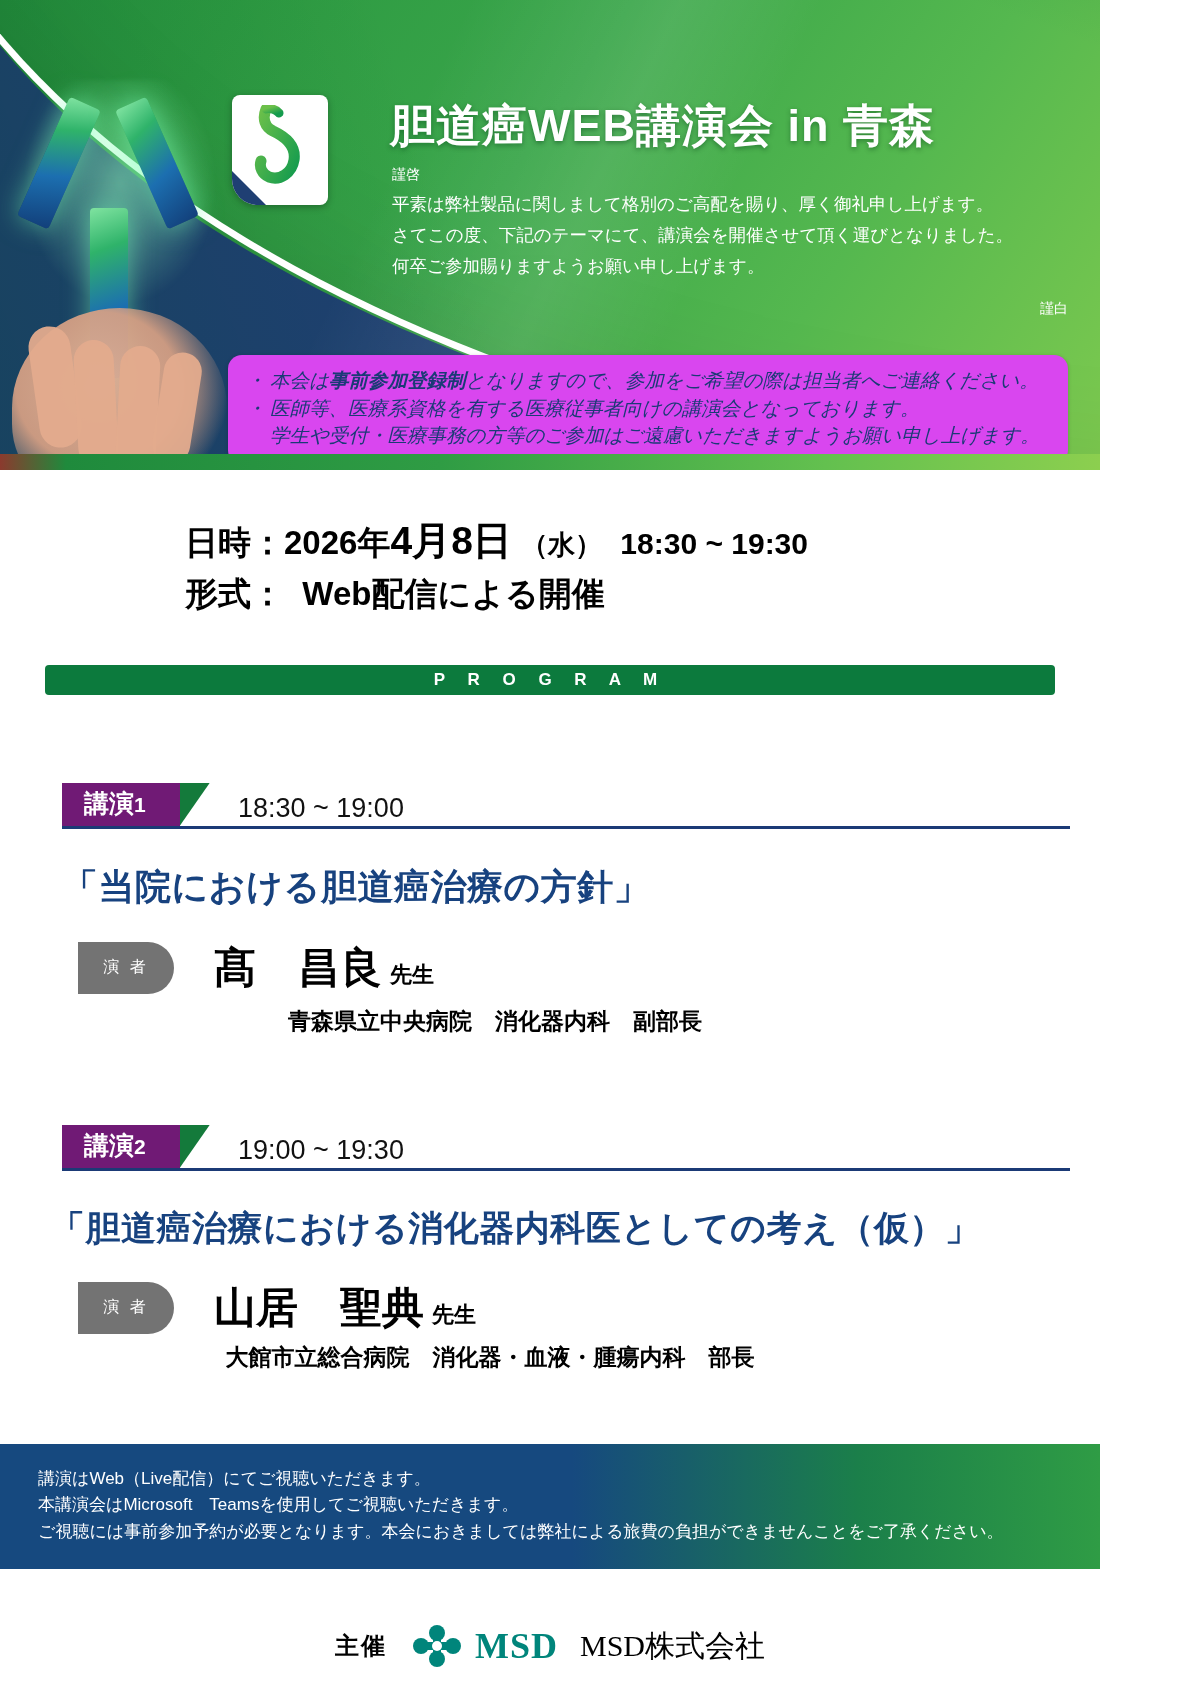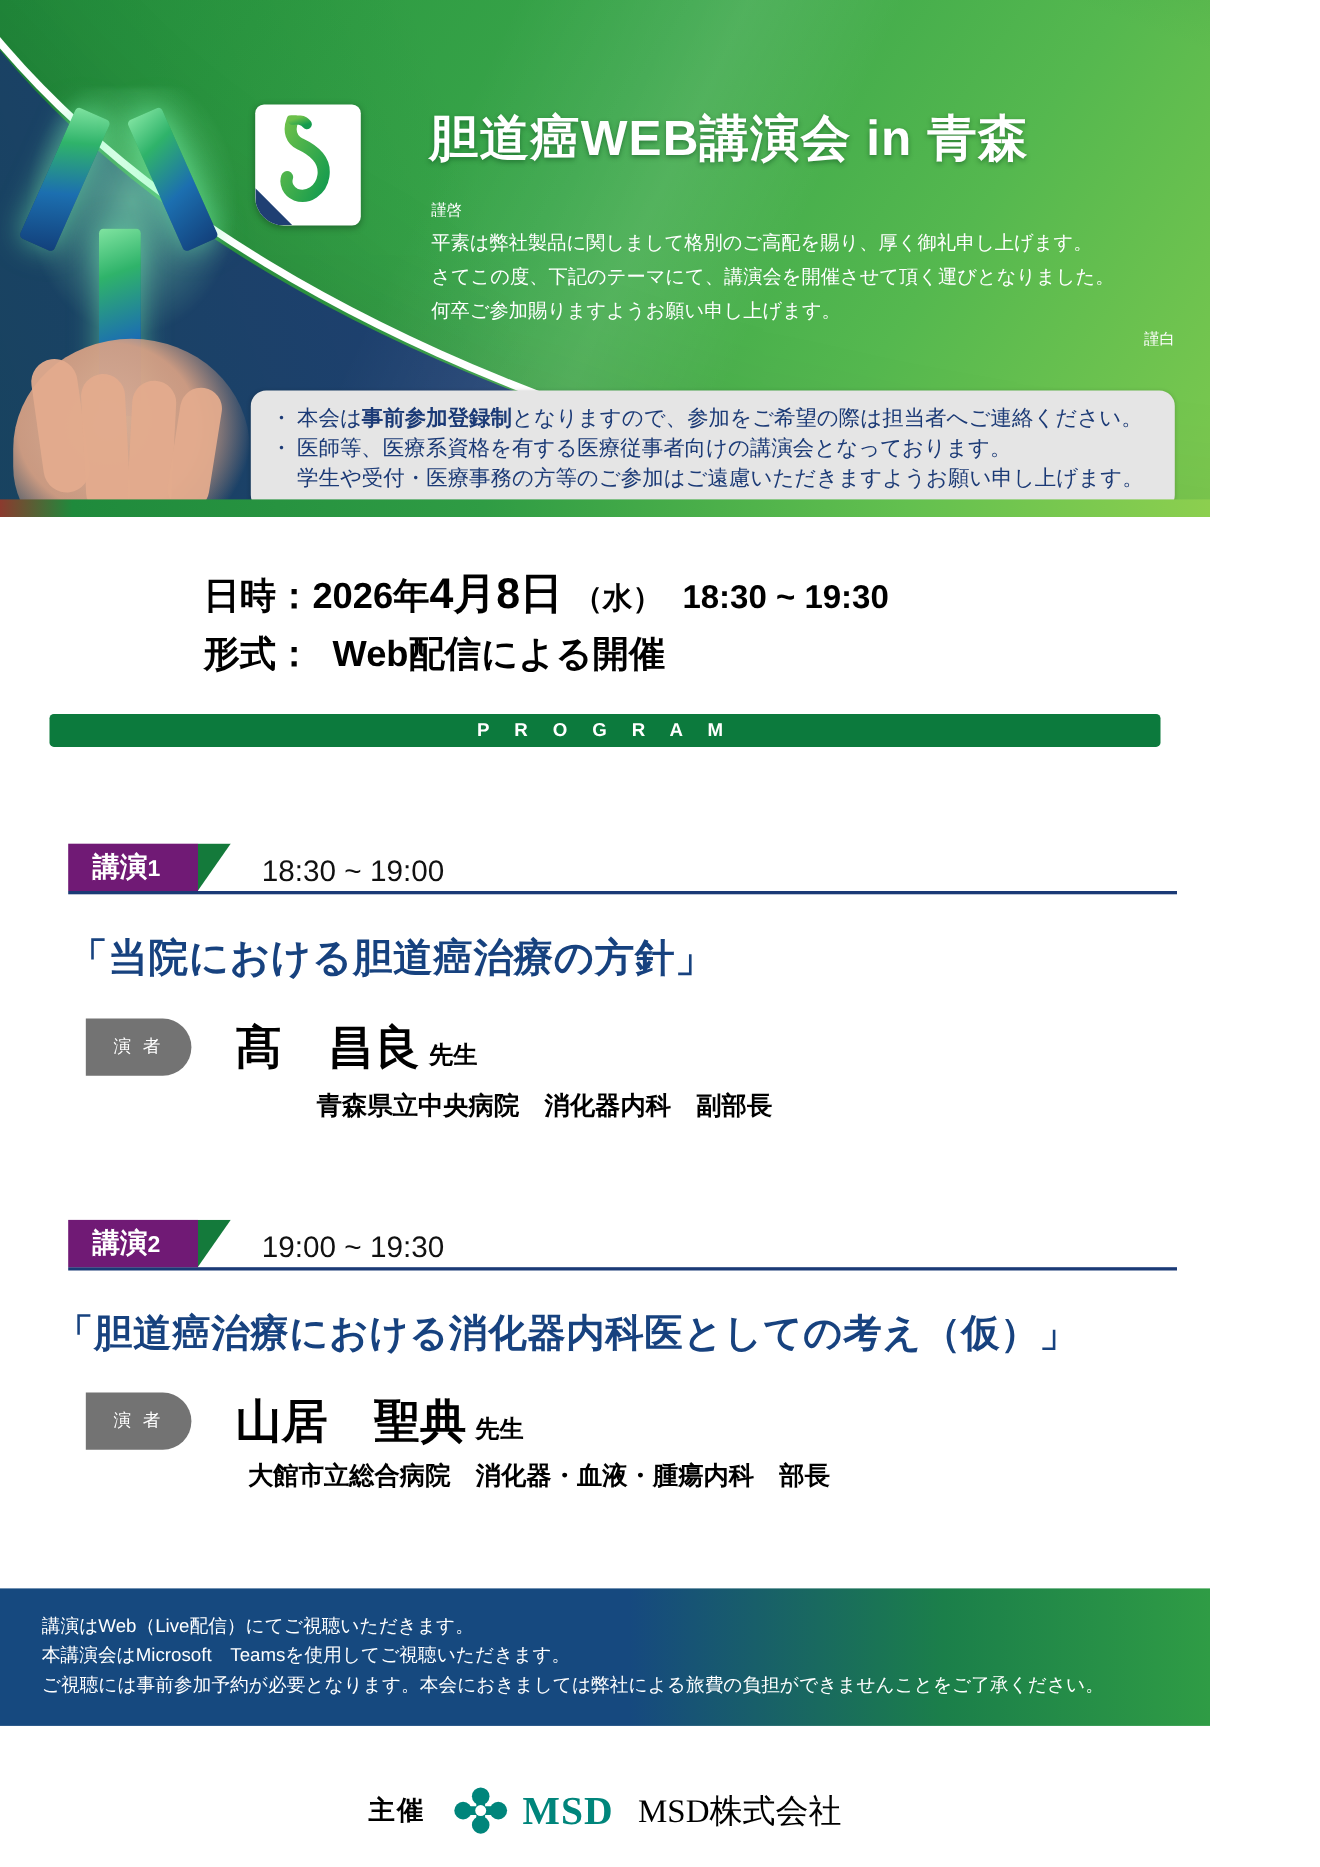--- a/index.html
+++ b/index.html
@@ -114,41 +114,42 @@
     white-space:nowrap;
   }
   .hero-title{
     position:absolute; left:390px; top:96px;
     color:#ffffff;
     font-size:45px; font-weight:bold; letter-spacing:1px;
     text-shadow:0 2px 5px rgba(0,60,20,.45);
     white-space:nowrap;
   }
   .greeting{
-    position:absolute; left:392px; top:178px; width:660px;
+    position:absolute; left:392px; top:162px; width:660px;
     color:#ffffff;
     font-size:17.5px; line-height:1.78;
   }
   .greeting .salut{ font-size:14px; display:block; margin-bottom:2px; }
   .greeting .line{ display:block; white-space:nowrap; }
   .closing{
     position:absolute; right:32px; top:300px;
     color:#ffffff; font-size:14px;
   }
 
   
   .notice{
     position:absolute; left:228px; top:355px;
     width:840px;
-    background:#e5e5e5;
+    background:#d946ef;
     border-radius:14px;
     padding:12px 16px 14px 16px;
     box-sizing:border-box;
     color:#1b3a76;
     box-shadow:0 1px 4px rgba(0,0,0,.18);
+    font-style:italic;
   }
   .notice ul{ margin:0; padding:0; list-style:none; }
   .notice li{
     position:relative;
     padding-left:26px;
     font-size:19.5px;
     line-height:1.42;
     white-space:nowrap;
   }
   .notice li::before{
@@ -171,21 +172,21 @@
   .dt-row .big{ font-size:39px; }
   .dt-row .wd{ font-size:27px; }
   .dt-row .time{ font-size:30px; }
   .dt-row2{
     font-size:33px; font-weight:bold; color:#000;
     line-height:1.48; white-space:nowrap;
   }
 
   
   .program-banner{
-    margin:30px auto 0 auto;
+    margin:46px auto 0 auto;
     width:1010px; height:30px;
     background:#0c7a3d;
     border-radius:4px;
     color:#ffffff;
     font-size:17px; font-weight:bold; letter-spacing:9px;
     display:flex; align-items:center; justify-content:center;
   }
 
   
   .sessions{ padding:0 0 0 0; }

